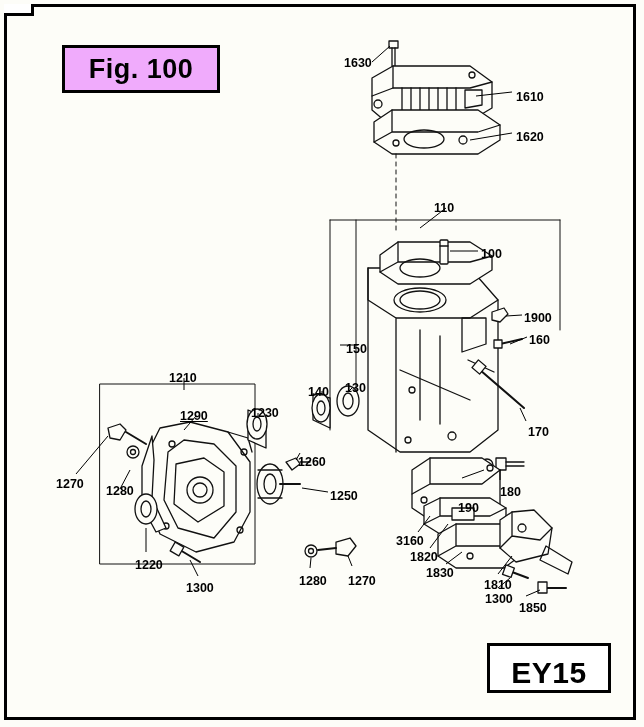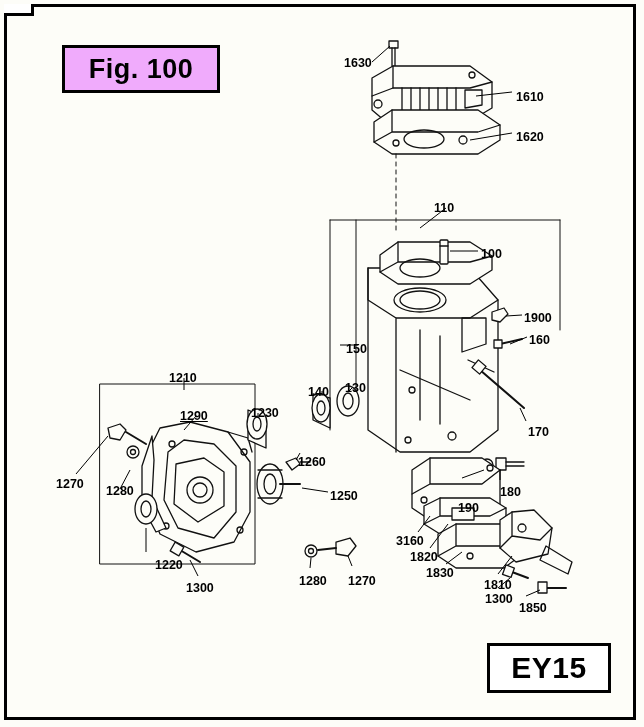--- a/index.html
+++ b/index.html
@@ -7,21 +7,21 @@
   #root{position:relative;width:644px;height:727px;background:#fdfdf8;overflow:hidden;}
 
   
   .frame{position:absolute;left:4px;top:4px;width:632px;height:716px;border:3px solid #000;box-sizing:border-box;}
   .frame-notch{position:absolute;left:4px;top:4px;width:30px;height:12px;background:#fff;border-right:3px solid #000;border-bottom:3px solid #000;box-sizing:border-box;}
 
   
   .fig-box{position:absolute;left:62px;top:45px;width:152px;height:42px;border:3px solid #000;background:#f0abfc;display:flex;align-items:center;justify-content:center;}
   .fig-box span{font-size:27px;font-weight:bold;letter-spacing:.5px;}
 
-  .model-box{position:absolute;left:487px;top:643px;width:118px;height:44px;border:3px solid #000;background:#fff;display:flex;align-items:center;justify-content:center;}
+  .model-box{position:absolute;left:487px;top:643px;width:118px;height:44px;border:3px solid #000;background:#fff;display:flex;align-items:flex-end;justify-content:center;}
   .model-box span{font-size:30px;font-weight:bold;letter-spacing:.5px;}
 
   
   .lbl{position:absolute;font-size:12.5px;font-weight:bold;color:#000;white-space:nowrap;}
 
   .svgwrap{position:absolute;left:0;top:0;width:644px;height:727px;pointer-events:none;}
 </style>
 </head>
 <body>
 
@@ -273,21 +273,21 @@
       <div class="lbl" style="left: 345px; top: 381px;">130</div>
       <div class="lbl" style="left: 308px; top: 385px;">140</div>
       <div class="lbl" style="left: 528px; top: 425px;">170</div>
       <div class="lbl" style="left: 169px; top: 371px;">1210</div>
       <div class="lbl" style="left: 180px; top: 409px; text-decoration: underline;">1290</div>
       <div class="lbl" style="left: 251px; top: 406px;">1230</div>
       <div class="lbl" style="left: 298px; top: 447px; margin-top: 8px;">1260</div>
       <div class="lbl" style="left: 330px; top: 489px;">1250</div>
       <div class="lbl" style="left: 56px; top: 477px;">1270</div>
       <div class="lbl" style="left: 106px; top: 484px;">1280</div>
-      <div class="lbl" style="left: 135px; top: 558px; margin-left: 20px;">1220</div>
+      <div class="lbl" style="left: 135px; top: 558px;">1220</div>
       <div class="lbl" style="left: 186px; top: 581px;">1300</div>
       <div class="lbl" style="left: 299px; top: 574px;">1280</div>
       <div class="lbl" style="left: 348px; top: 574px;">1270</div>
       <div class="lbl" style="left: 458px; top: 476px; margin-top: 25px;">190</div>
       <div class="lbl" style="left: 500px; top: 485px;">180</div>
       <div class="lbl" style="left: 396px; top: 534px;">3160</div>
       <div class="lbl" style="left: 410px; top: 550px;">1820</div>
       <div class="lbl" style="left: 426px; top: 566px;">1830</div>
       <div class="lbl" style="left: 484px; top: 578px;">1810</div>
       <div class="lbl" style="left: 485px; top: 592px;">1300</div>

